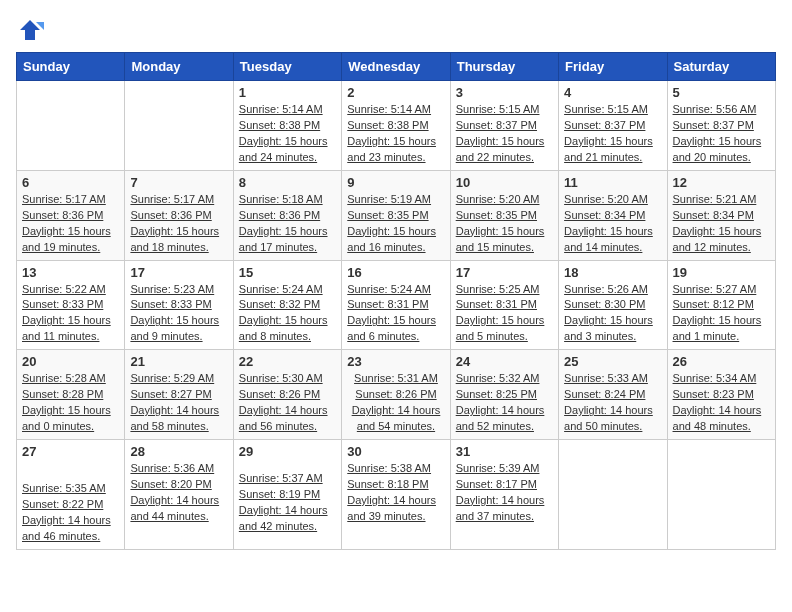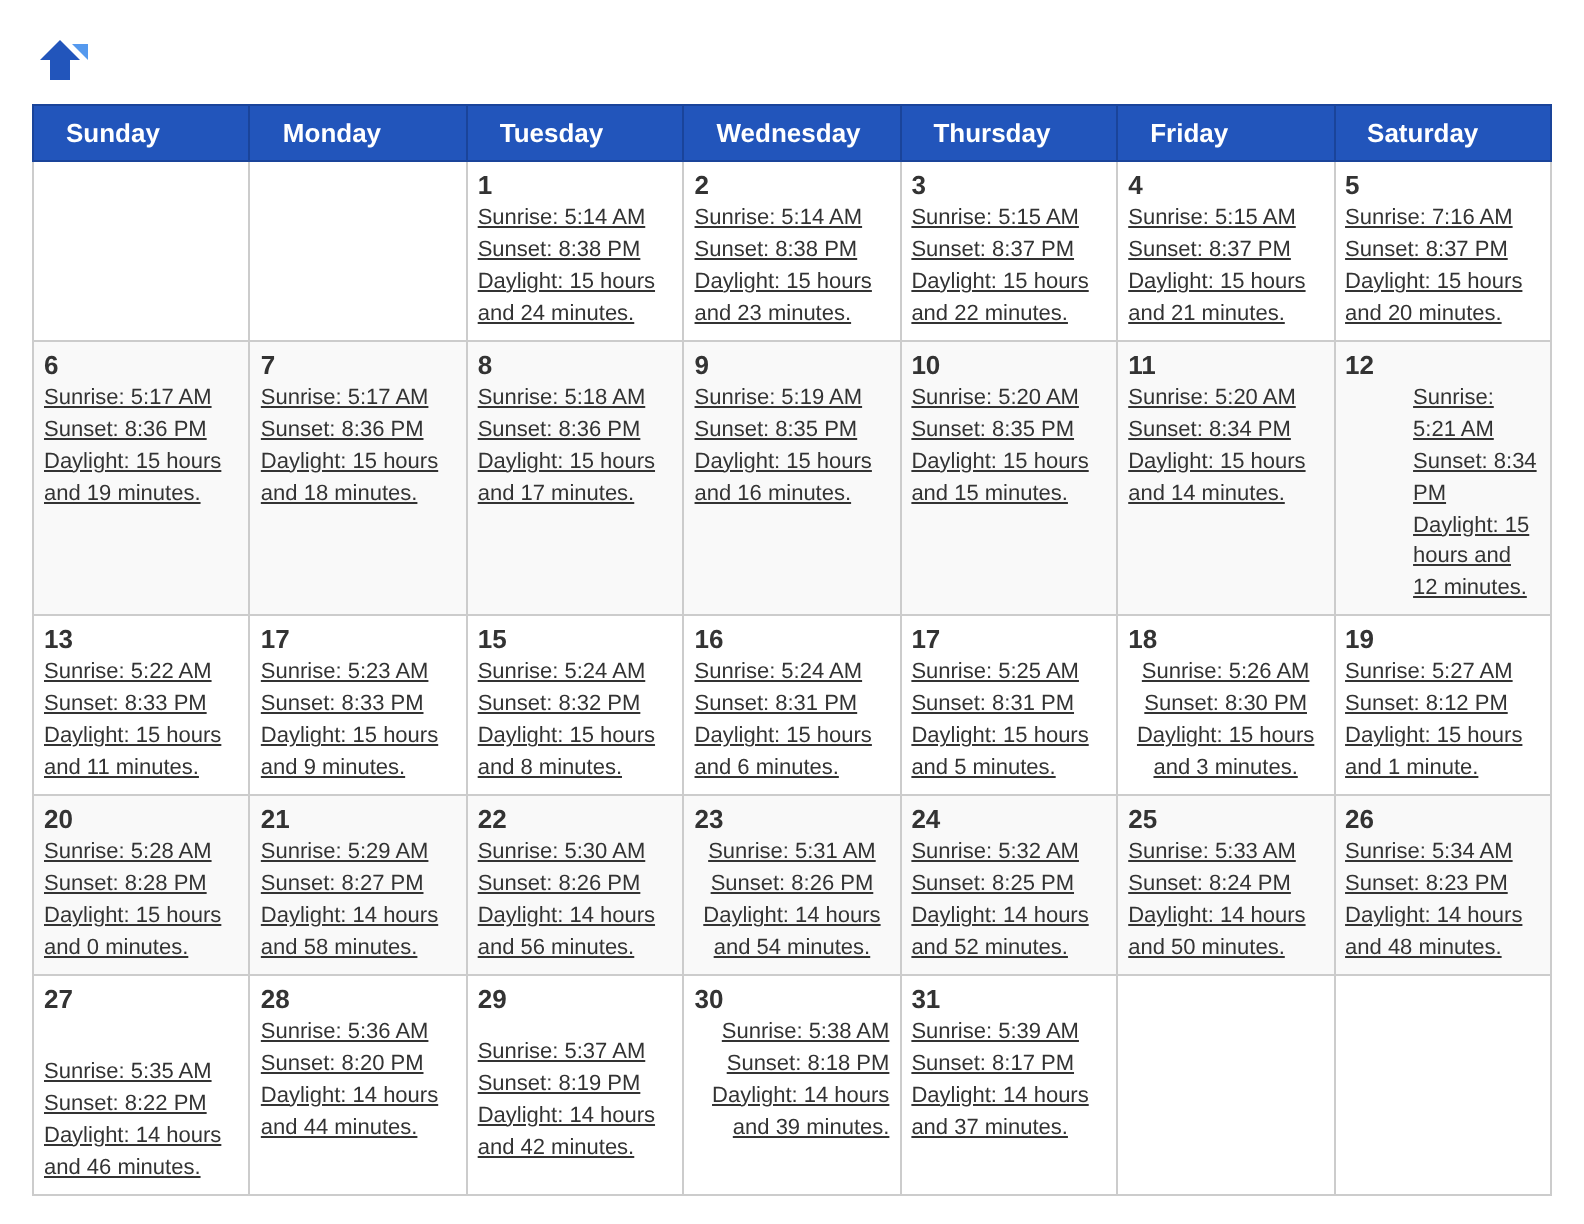--- a/index.html
+++ b/index.html
@@ -49,21 +49,21 @@
     }
     .calendar-table {
       width: 100%;
       border-collapse: collapse;
       border: 1px solid #ccc;
     }
     .calendar-table th {
       background-color: #2255bb;
       color: #fff;
       text-align: left;
-      padding: 6px 16px;
+      padding: 6px 6px;
       font-size: 13px;
       border: 1px solid #1a449a;
     }
     .calendar-table td {
       vertical-align: top;
       padding: 4px 5px;
       border: 1px solid #ccc;
       font-size: 11px;
       color: #333;
       width: calc(100% / 7);
@@ -144,21 +144,21 @@
 Daylight: 15 hours and 22 minutes.</div>
         </td>
         <td>
           <span class="day-number">4</span>
           <div class="day-info" style="white-space: pre-line;">Sunrise: 5:15 AM
 Sunset: 8:37 PM
 Daylight: 15 hours and 21 minutes.</div>
         </td>
         <td>
           <span class="day-number">5</span>
-          <div class="day-info" style="white-space: pre-line;">Sunrise: 7:16 AM
+          <div class="day-info" style="white-space: pre-line;">Sunrise: 5:56 AM
 Sunset: 8:37 PM
 Daylight: 15 hours and 20 minutes.</div>
         </td>
       </tr>
       <tr>
         <td>
           <span class="day-number">6</span>
           <div class="day-info" style="white-space: pre-line;">Sunrise: 5:17 AM
 Sunset: 8:36 PM
 Daylight: 15 hours and 19 minutes.</div>
@@ -188,21 +188,21 @@
 Daylight: 15 hours and 15 minutes.</div>
         </td>
         <td>
           <span class="day-number">11</span>
           <div class="day-info" style="white-space: pre-line;">Sunrise: 5:20 AM
 Sunset: 8:34 PM
 Daylight: 15 hours and 14 minutes.</div>
         </td>
         <td>
           <span class="day-number">12</span>
-          <div class="day-info" style="white-space: pre-line; margin-left: 34px;">Sunrise: 5:21 AM
+          <div class="day-info" style="white-space: pre-line;">Sunrise: 5:21 AM
 Sunset: 8:34 PM
 Daylight: 15 hours and 12 minutes.</div>
         </td>
       </tr>
       <tr>
         <td>
           <span class="day-number">13</span>
           <div class="day-info" style="white-space: pre-line;">Sunrise: 5:22 AM
 Sunset: 8:33 PM
 Daylight: 15 hours and 11 minutes.</div>
@@ -226,21 +226,21 @@
 Daylight: 15 hours and 6 minutes.</div>
         </td>
         <td>
           <span class="day-number">17</span>
           <div class="day-info" style="white-space: pre-line;">Sunrise: 5:25 AM
 Sunset: 8:31 PM
 Daylight: 15 hours and 5 minutes.</div>
         </td>
         <td>
           <span class="day-number">18</span>
-          <div class="day-info" style="white-space: pre-line; text-align: center;">Sunrise: 5:26 AM
+          <div class="day-info" style="white-space: pre-line;">Sunrise: 5:26 AM
 Sunset: 8:30 PM
 Daylight: 15 hours and 3 minutes.</div>
         </td>
         <td>
           <span class="day-number">19</span>
           <div class="day-info" style="white-space: pre-line;">Sunrise: 5:27 AM
 Sunset: 8:12 PM
 Daylight: 15 hours and 1 minute.</div>
         </td>
       </tr>
@@ -302,21 +302,21 @@
 Daylight: 14 hours and 44 minutes.</div>
         </td>
         <td>
           <span class="day-number">29</span>
           <div class="day-info" style="white-space: pre-line; margin-top: 12px;">Sunrise: 5:37 AM
 Sunset: 8:19 PM
 Daylight: 14 hours and 42 minutes.</div>
         </td>
         <td>
           <span class="day-number">30</span>
-          <div class="day-info" style="white-space: pre-line; text-align: right;">Sunrise: 5:38 AM
+          <div class="day-info" style="white-space: pre-line;">Sunrise: 5:38 AM
 Sunset: 8:18 PM
 Daylight: 14 hours and 39 minutes.</div>
         </td>
         <td>
           <span class="day-number">31</span>
           <div class="day-info" style="white-space: pre-line;">Sunrise: 5:39 AM
 Sunset: 8:17 PM
 Daylight: 14 hours and 37 minutes.</div>
         </td>
         <td class="empty-cell"></td>

